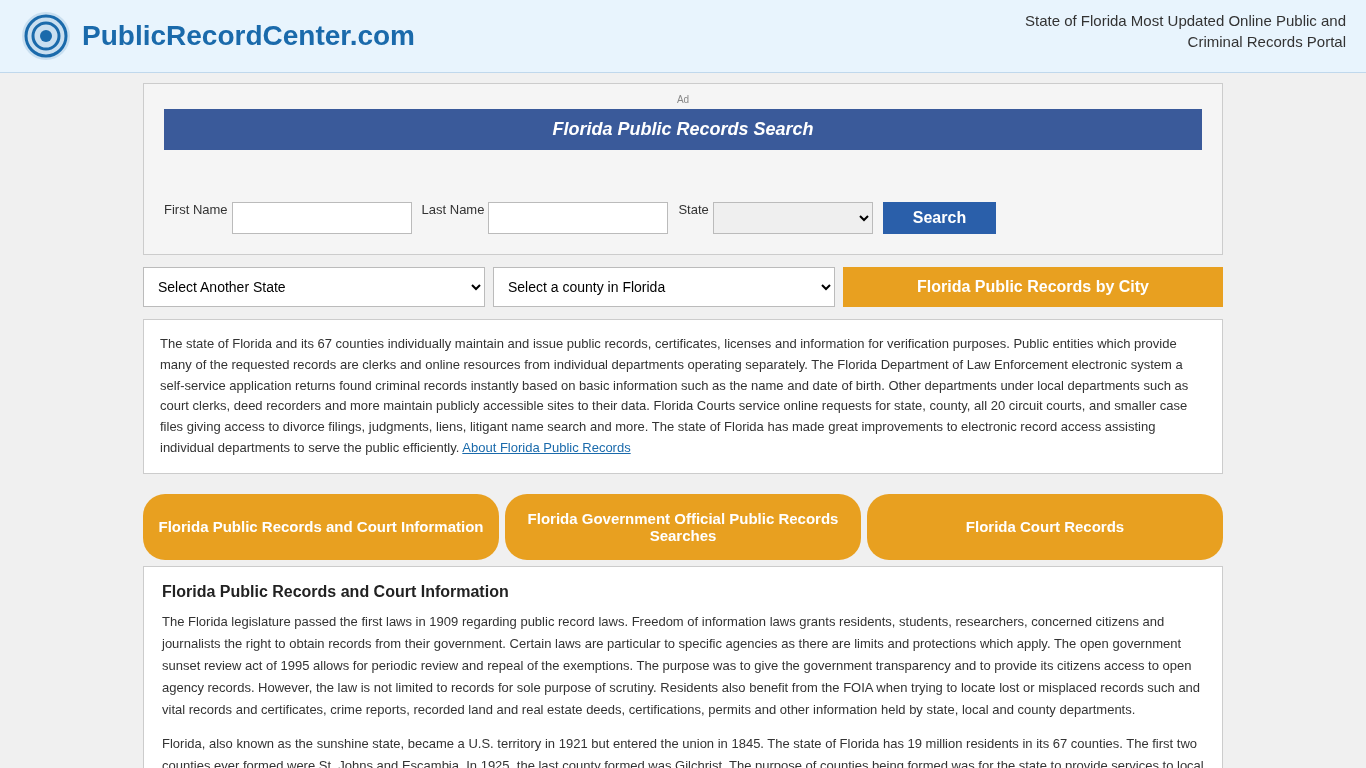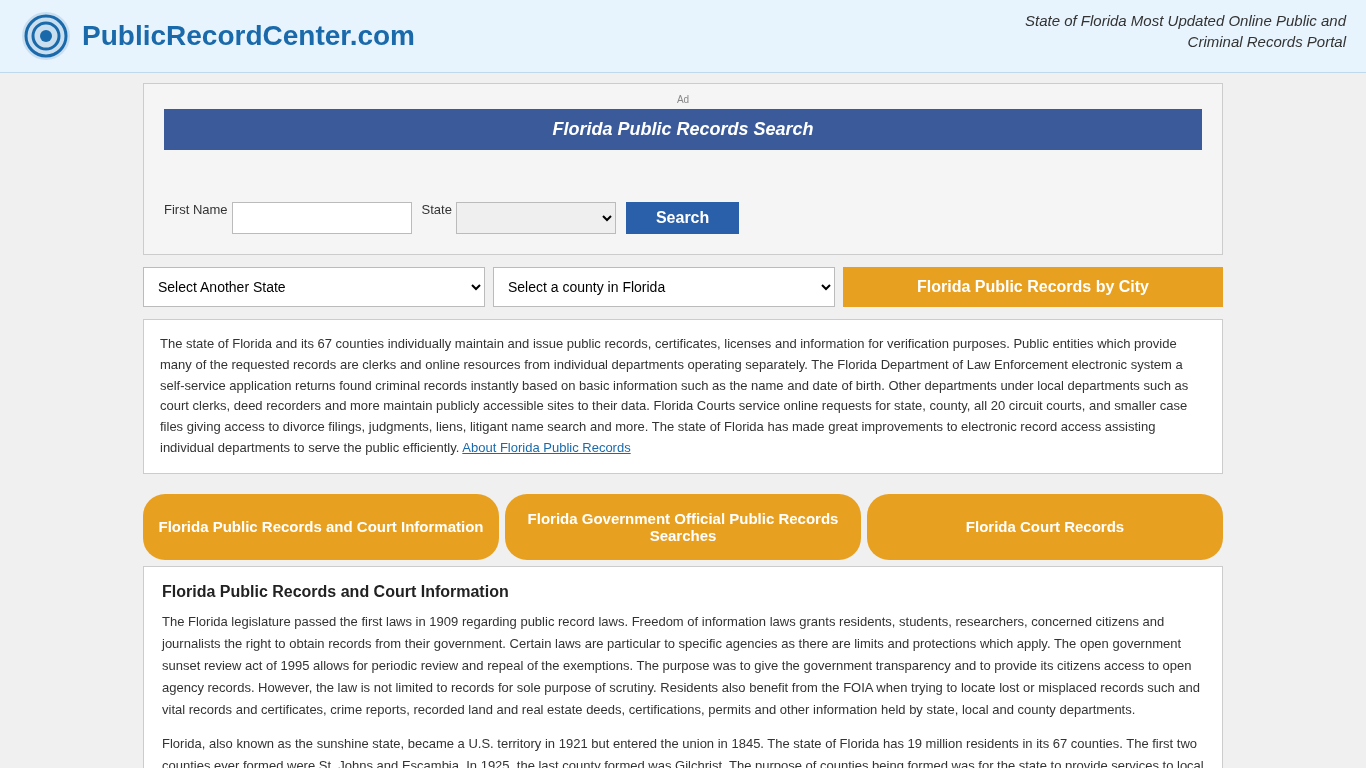--- a/index.html
+++ b/index.html
@@ -26,21 +26,20 @@
     }
     #site-title {
       font-size: 28px;
       font-weight: bold;
       color: #1a6aab;
     }
     #header-tagline {
       font-size: 15px;
       color: #333;
       text-align: right;
-      font-style: italic;
       max-width: 350px;
       line-height: 1.4;
     }
 
     
     #main-wrapper {
       max-width: 1100px;
       margin: 10px auto;
       padding: 0 10px;
     }
@@ -216,20 +215,24 @@
 
   <div id="search-box-container">
     <div id="ad-label">Ad</div>
     <div id="search-header">Florida Public Records Search</div>
     <div id="search-fields">
       <div class="field-group">
         <label>First Name</label>
         <input type="text" id="first-name-field" value="" style="">
       </div>
       <div class="field-group">
+        <label>Last Name</label>
+        <input type="text" id="last-name-field" value="" style="">
+      </div>
+      <div class="field-group">
         <label>State</label>
         <select id="state-select">
           <option>Florida</option>
         </select>
       </div>
       <button id="search-button">Search</button>
     </div>
   </div>
 
   <div id="dropdowns-row">

